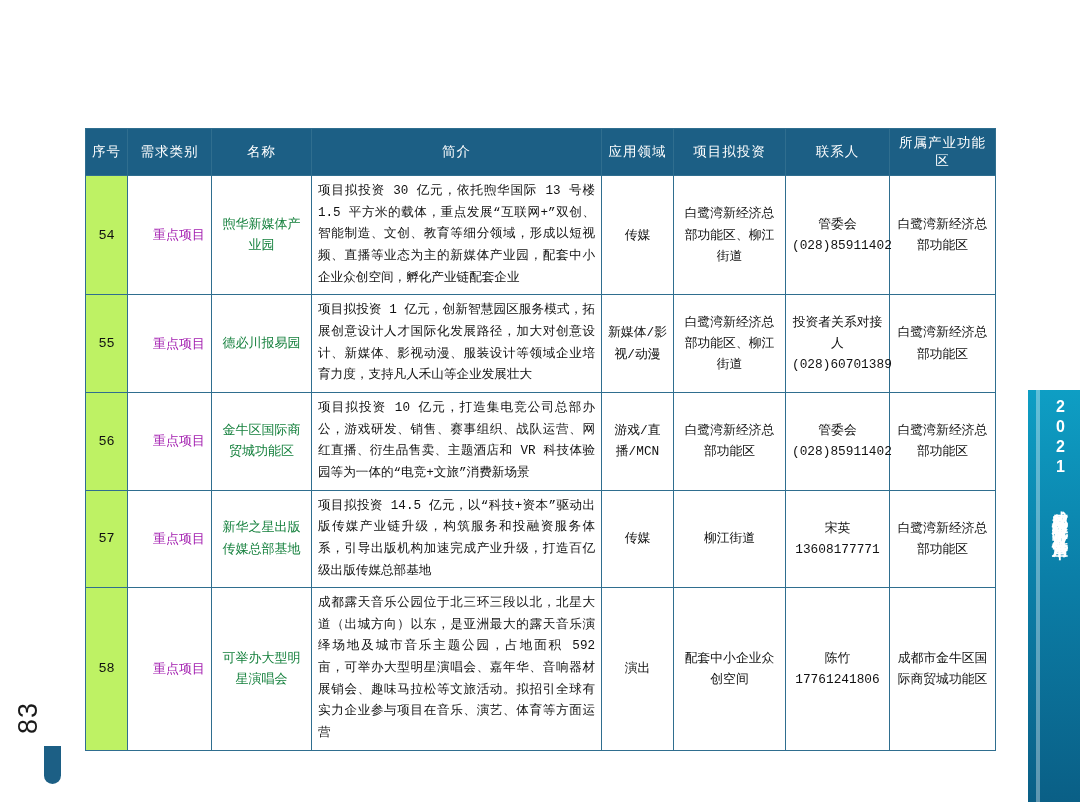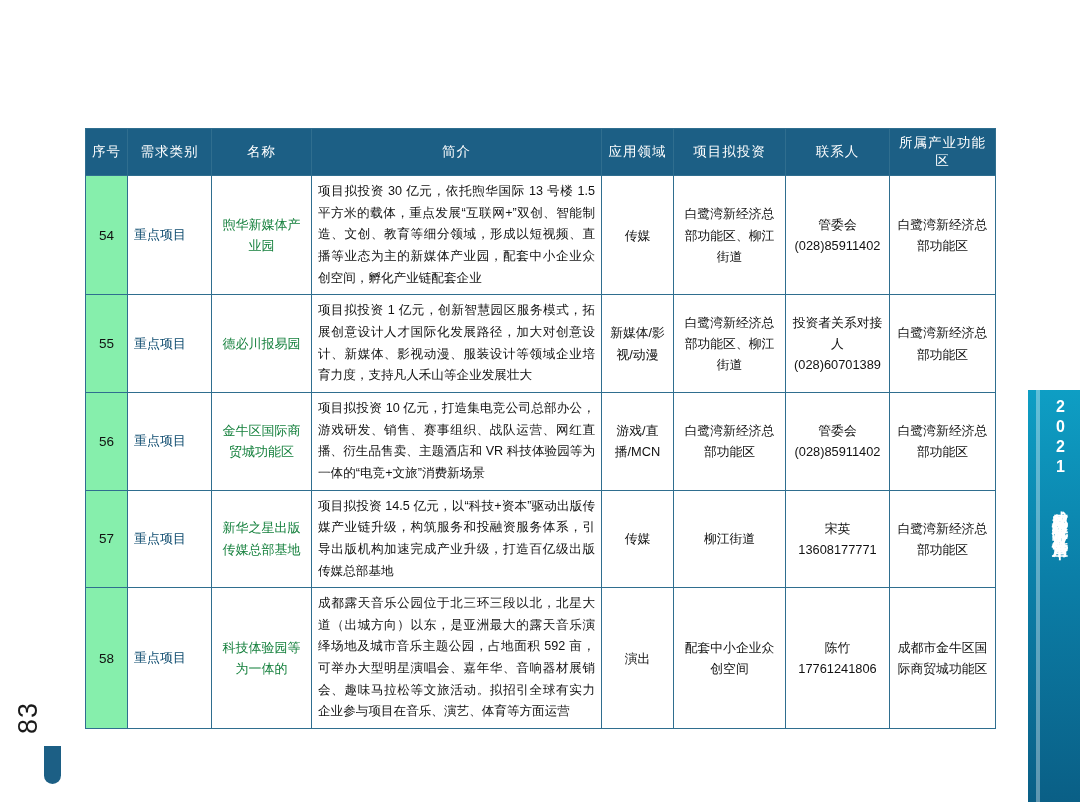--- a/index.html
+++ b/index.html
@@ -23,20 +23,21 @@
   .table-wrap {
     position: absolute;
     left: 85px;
     top: 128px;
     width: 910px;
   }
   table.listing {
     border-collapse: collapse;
     width: 100%;
     table-layout: fixed;
+    font-family: Liberation Mono, monospace;
   }
   table.listing th,
   table.listing td {
     border: 1px solid #2f6e8f;
     vertical-align: middle;
     padding: 5px 6px;
   }
   table.listing thead th {
     background: #1c5f85;
     color: #ffffff;
@@ -53,26 +54,26 @@
   col.c-desc     { width: 290px; }
   col.c-field    { width: 72px; }
   col.c-subject  { width: 112px; }
   col.c-contact  { width: 104px; }
   col.c-zone     { width: 106px; }
 
   td.seq {
     text-align: center;
     font-size: 13.5px;
     color: #111;
-    background: #86efac;
+    background: #bef264;
   }
   td.cat {
-    text-align: left;
+    text-align: right;
     font-size: 13px;
-    color: #0c4a6e;
+    color: #a21caf;
   }
   td.name {
     text-align: center;
     font-size: 13px;
     color: #15803d;
     line-height: 1.65;
   }
   td.desc {
     text-align: justify;
     text-align-last: left;
@@ -227,21 +228,21 @@
           <td class="contact">
             <span>宋英</span>
             <span class="line2">13608177771</span>
           </td>
           <td class="zone">白鹭湾新经济总部功能区</td>
         </tr>
 
         <tr>
           <td class="seq">58</td>
           <td class="cat">重点项目</td>
-          <td class="name">科技体验园等为一体的</td>
+          <td class="name">可举办大型明星演唱会</td>
           <td class="desc">成都露天音乐公园位于北三环三段以北，北星大道（出城方向）以东，是亚洲最大的露天音乐演绎场地及城市音乐主题公园，占地面积 592 亩，可举办大型明星演唱会、嘉年华、音响器材展销会、趣味马拉松等文旅活动。拟招引全球有实力企业参与项目在音乐、演艺、体育等方面运营</td>
           <td class="field">演出</td>
           <td class="subject">配套中小企业众创空间</td>
           <td class="contact">
             <span>陈竹</span>
             <span class="line2">17761241806</span>
           </td>
           <td class="zone">成都市金牛区国际商贸城功能区</td>
         </tr>
 

